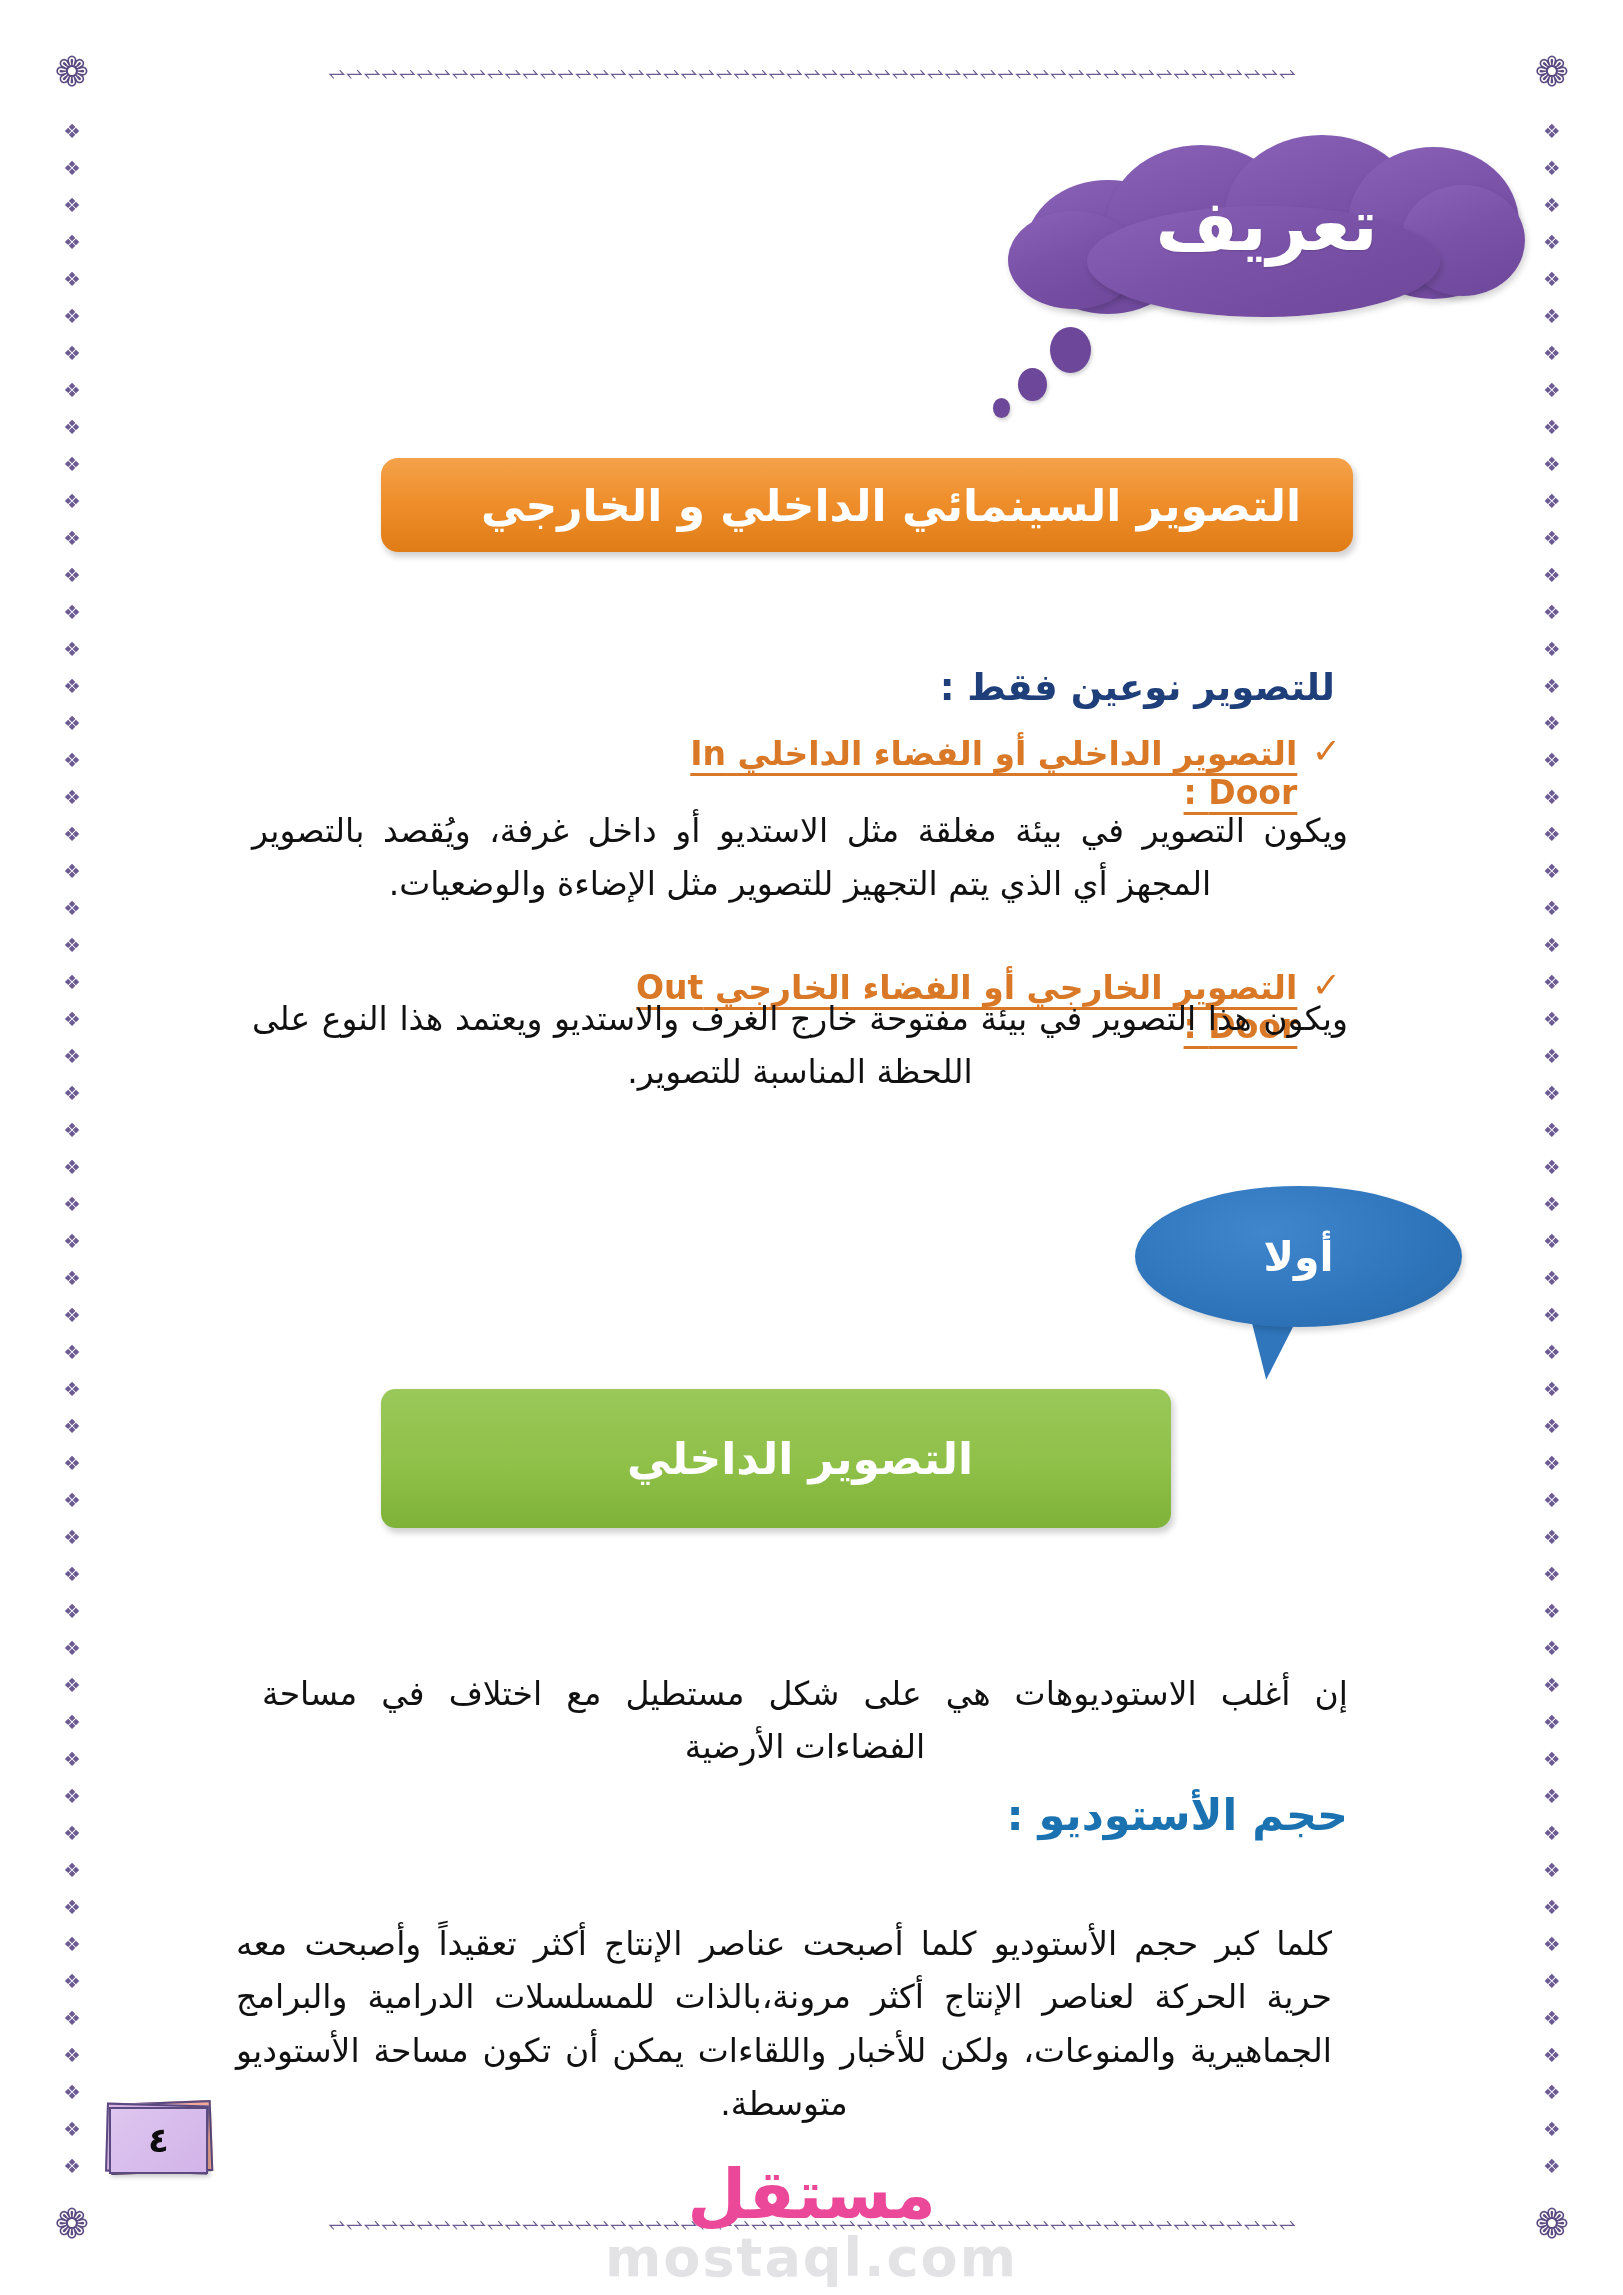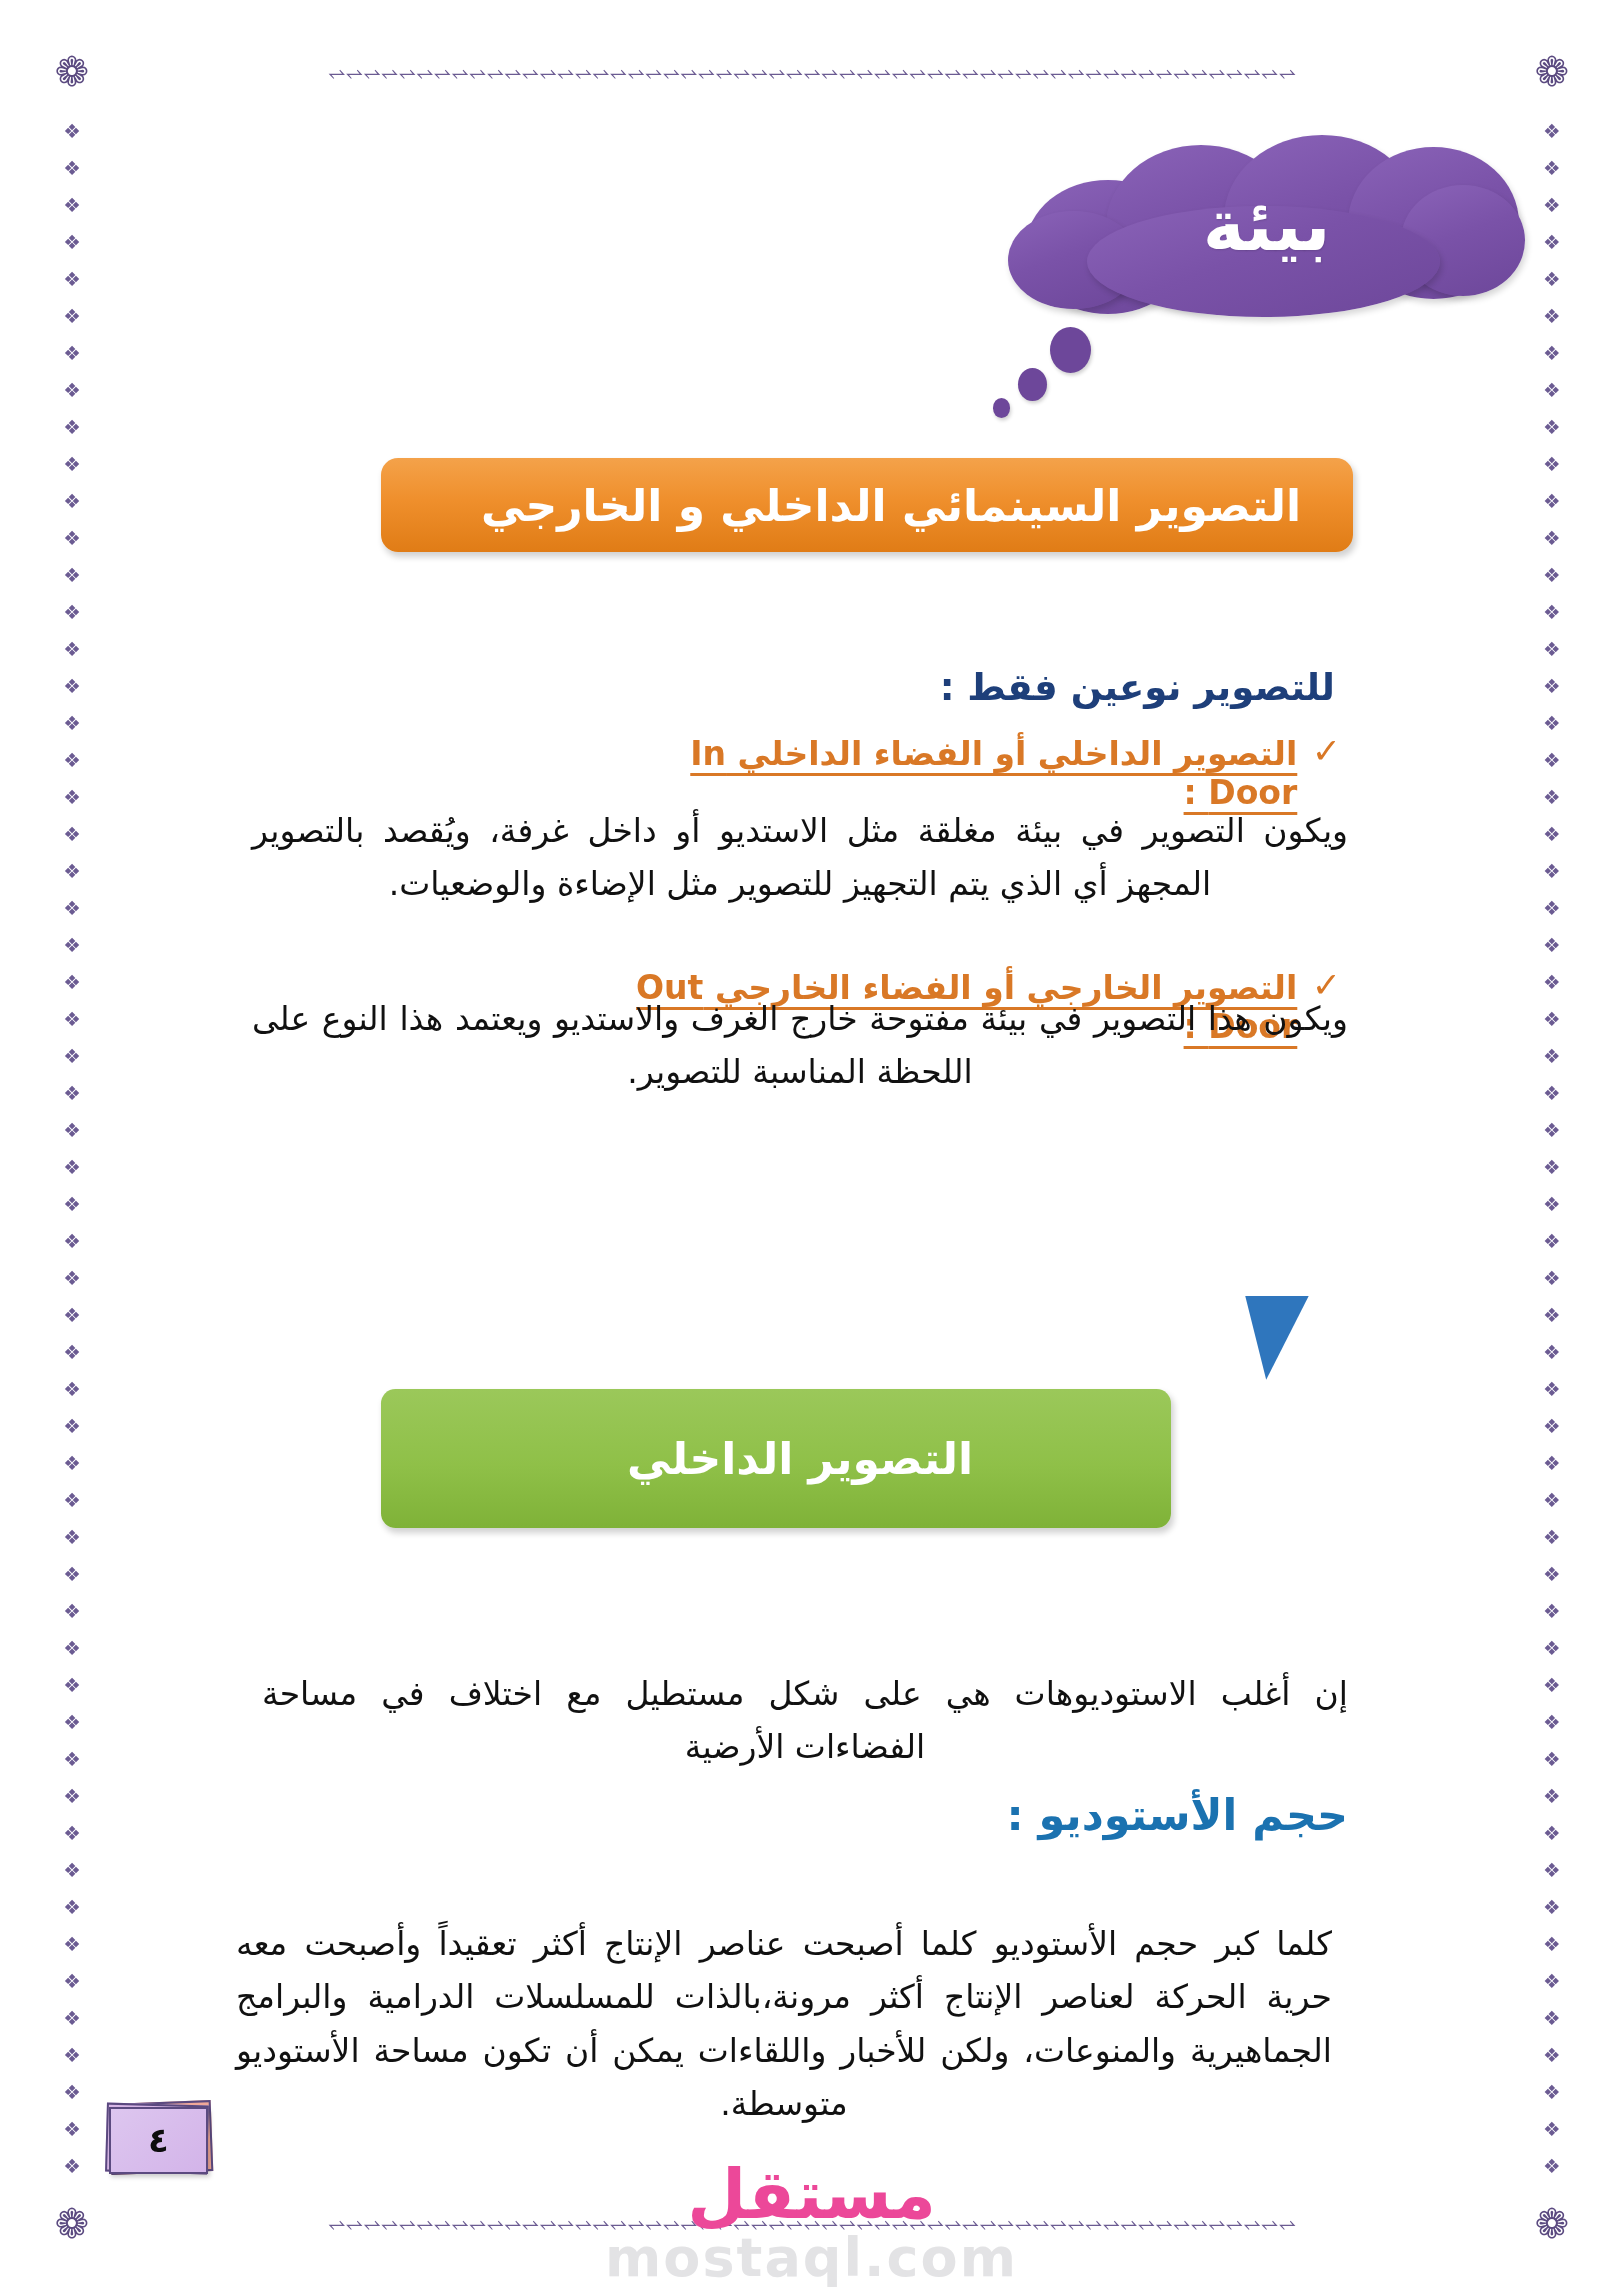--- a/index.html
+++ b/index.html
@@ -300,21 +300,21 @@
   </div>
 
   <div class="cloud-wrap">
     <div class="cloud-lobe" style="left:18.3px;  top:46px;  width:164px; height:134px;"></div>
     <div class="cloud-lobe" style="left:98px; top:10.5px;  width:190px; height:164px;"></div>
     <div class="cloud-lobe" style="left:216px; top:1.3px;   width:196px; height:167px;"></div>
     <div class="cloud-lobe" style="left:340px; top:13px;  width:171px; height:152px;"></div>
     <div class="cloud-lobe" style="left:393px; top:51px;  width:124px; height:111px;"></div>
     <div class="cloud-lobe" style="left:0px;   top:77px; width:131px; height:98px;"></div>
     <div class="cloud-lobe" style="left:79px; top:72px; width:353px; height:111px;"></div>
-    <div class="cloud-text">بيئة</div>
+    <div class="cloud-text">تعريف</div>
   </div>
   <div class="cloud-dot" style="position:absolute; left:1050px; top:327px; width:41px; height:46px;"></div>
   <div class="cloud-dot" style="position:absolute; left:1018px; top:368px; width:29px; height:33px;"></div>
   <div class="cloud-dot" style="position:absolute; left:993px; top:398px; width:17px; height:19.6px;"></div>
 
   <div class="banner banner-orange">التصوير السينمائي الداخلي و الخارجي</div>
 
   <div class="txt-block head-blue-deco" style="left:641px; top:666px; width:694px;">للتصوير نوعين فقط :</div>
 
   <div class="txt-block bullet-row" style="left:615px; top:734px; width:726px;">
@@ -325,20 +325,21 @@
 
   <div class="txt-block bullet-row" style="left:618px; top:968px; width:723px;">
     <span class="check-icon">✓</span>
     <span class="bullet-label">التصوير الخارجي أو الفضاء الخارجي  Out Door :</span>
   </div>
   <div class="txt-block para" style="left:252px; top:992px; width:1096px;">ويكون هذا التصوير في بيئة مفتوحة خارج الغرف والاستديو ويعتمد هذا النوع على اللحظة المناسبة للتصوير.</div>
 
   <svg class="ellipse-tail" viewBox="0 0 110 130">
     <polygon points="8,0 105,0 40,128" fill="#2f76bd"></polygon>
   </svg>
+  <div class="ellipse-callout">أولا</div>
 
   <svg class="green-tail" viewBox="0 0 520 270">
     <polygon points="0,0 520,0 448,268" fill="#86b93f"></polygon>
   </svg>
   <div class="banner banner-green">التصوير الداخلي</div>
 
   <div class="txt-block para" style="left:262px; top:1667px; width:1086px; text-align-last:center;">إن أغلب الاستوديوهات هي على شكل مستطيل مع اختلاف في مساحة الفضاءات الأرضية</div>
 
   <div class="txt-block head-blue-bold" style="left:910px; top:1790px; width:438px;">حجم الأستوديو :</div>
 

